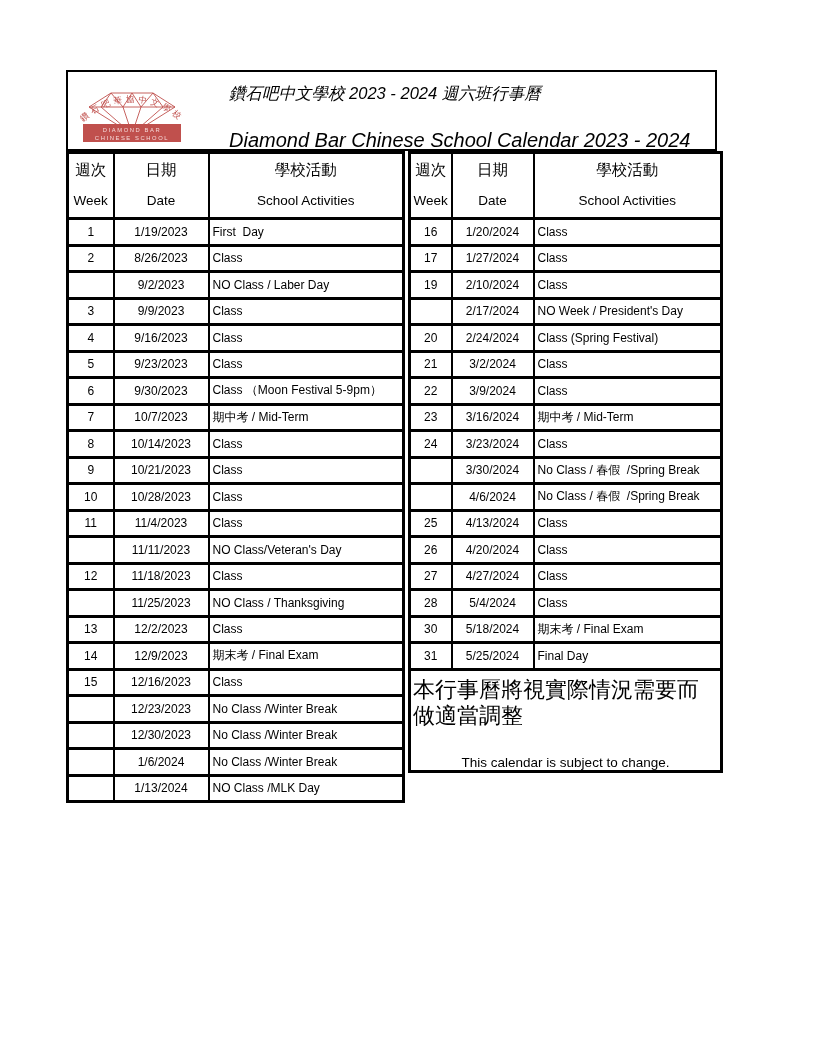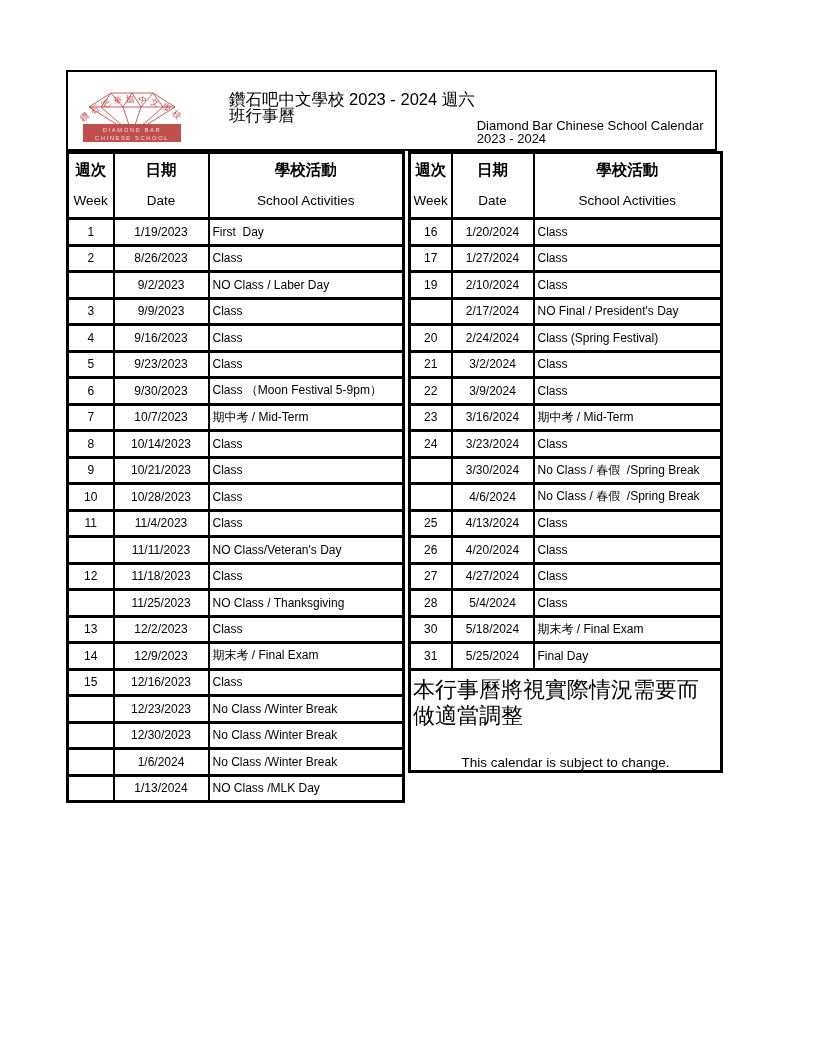--- a/index.html
+++ b/index.html
@@ -11,34 +11,34 @@
   
   .header-box{
     position:absolute;left:66px;top:70px;width:651px;height:81px;
     border:2px solid #000;box-sizing:border-box;
     display:flex;align-items:center;
   }
   .logo{width:122px;height:66px;margin-left:3px;flex:none;}
   .logo svg{width:100%;height:100%;display:block;}
   .arc-text{font-size:8.5px;letter-spacing:3.5px;fill:#c0504d;font-family:"Liberation Sans",sans-serif;}
   .banner-text{font-size:5.8px;letter-spacing:1.6px;fill:#f6dada;font-family:"Liberation Sans",sans-serif;}
-  .titles{margin-left:36px;display:flex;padding-top:14px;}
+  .titles{margin-left:36px;display:flex;flex-direction:column;padding-top:14px;font-style:italic;}
   .title-zh{font-size:16.5px;line-height:1;}
-  .title-en{font-size:13px;line-height:1;margin-top:28px;}
+  .title-en{font-size:20px;line-height:1;margin-top:28px;}
   
   .tables{position:absolute;left:66px;top:151px;display:flex;gap:3px;align-items:flex-start;}
   table.cal{border-collapse:collapse;table-layout:fixed;background:#fff;border:3px solid #000;}
   #left-table{width:336px;}
   #right-table{width:312px;}
   table.cal th,table.cal td{
     border:2px solid #000;border-top-width:3px;border-bottom-width:3px;
     box-sizing:border-box;overflow:hidden;
   }
   thead th{height:66px;vertical-align:middle;font-weight:normal;padding:2px 0 6px;}
-  .h-zh{font-size:15.5px;margin-bottom:12px;font-weight:bold;}
+  .h-zh{font-size:15.5px;margin-bottom:12px;}
   .h-en{font-size:13.5px;}
   tbody td{height:26.5px;font-size:12px;padding:0;vertical-align:middle;}
   td.week-cell,td.date-cell{text-align:center;}
   td.activity-cell{text-align:left;padding:0 3px;white-space:pre-wrap;}
   
   td.footer-cell{height:85px;vertical-align:top;padding:6px 2px 0 2px;}
   .note-zh{font-size:22px;text-align:left;line-height:1.2;}
   .note-en{font-size:13.5px;text-align:center;margin-top:26px;}
 </style>
 </head>
@@ -255,21 +255,21 @@
             <td class="activity-cell">Class</td>
           </tr>
           <tr>
             <td class="week-cell">19</td>
             <td class="date-cell">2/10/2024</td>
             <td class="activity-cell">Class</td>
           </tr>
           <tr>
             <td class="week-cell"></td>
             <td class="date-cell">2/17/2024</td>
-            <td class="activity-cell">NO Final / President's Day</td>
+            <td class="activity-cell">NO Week / President's Day</td>
           </tr>
           <tr>
             <td class="week-cell">20</td>
             <td class="date-cell">2/24/2024</td>
             <td class="activity-cell">Class (Spring Festival)</td>
           </tr>
           <tr>
             <td class="week-cell">21</td>
             <td class="date-cell">3/2/2024</td>
             <td class="activity-cell">Class</td>

